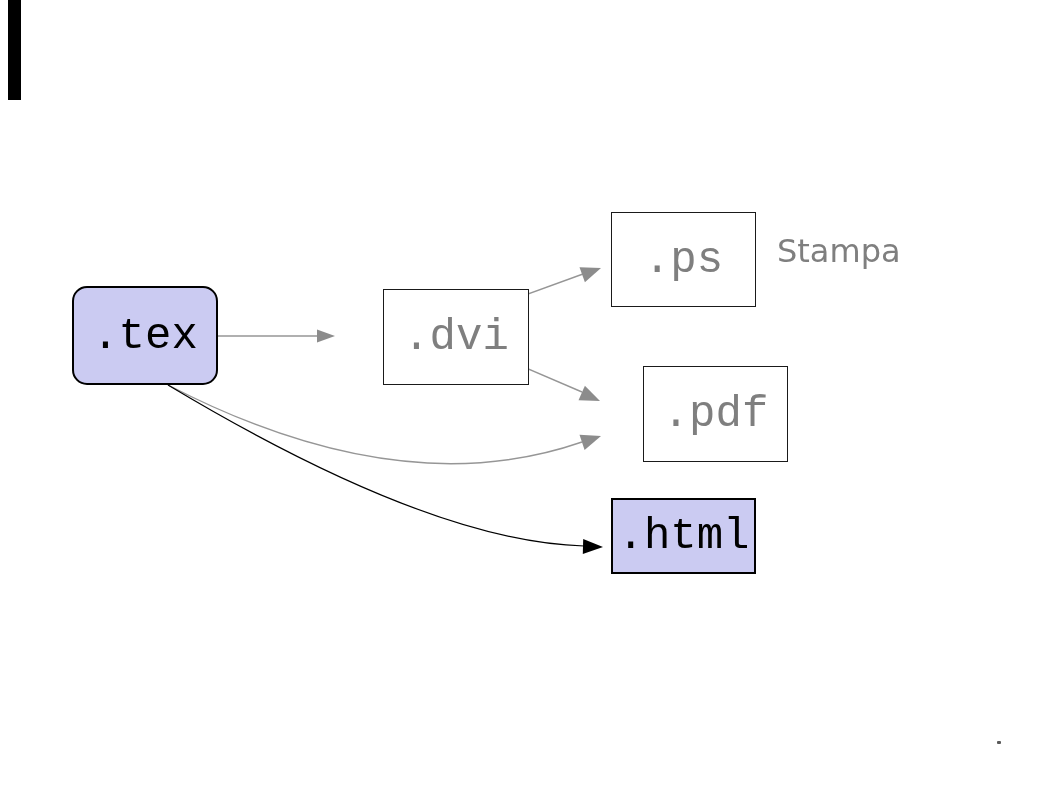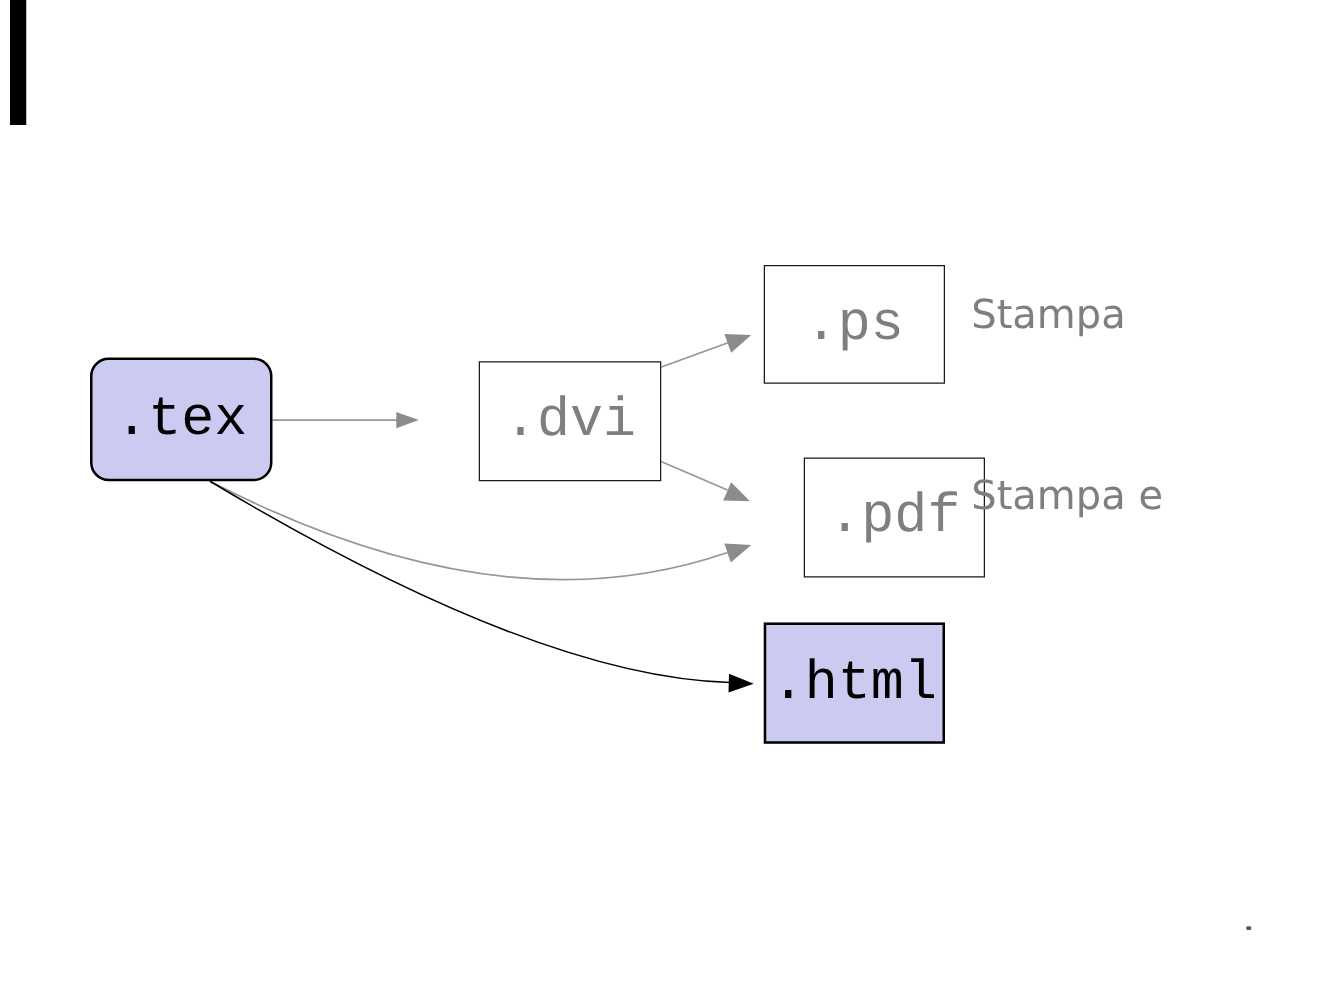--- a/index.html
+++ b/index.html
@@ -44,21 +44,21 @@
   }
   .node-plain {
     background: #ffffff;
     border: 1px solid #1a1a1a;
     color: #7f7f7f;
   }
   #node-tex  { left: 72px;  top: 286px; width: 146px; height: 99px; border-radius: 15px; }
   #node-dvi  { left: 338px; top: 289px; width: 146px; height: 96px; margin-left: 45px; }
   #node-ps   { left: 611px; top: 212px; width: 145px; height: 95px; }
   #node-pdf  { left: 611px; top: 366px; width: 145px; height: 96px; margin-left: 32px; }
-  #node-html { left: 611px; top: 498px; width: 145px; height: 97px; }
+  #node-html { left: 611px; top: 498px; width: 145px; height: 76px; }
 
   .annotation {
     position: absolute;
     color: #7f7f7f;
     font-size: 32px;
     line-height: 36px;
     white-space: nowrap;
   }
   #annotation-ps  { left: 777px; top: 233px; }
   #annotation-pdf { left: 777px; top: 378px; }
@@ -124,18 +124,17 @@
 
   <div id="node-html" class="node node-highlight">
     <span>.html</span>
   </div>
 
   <div id="annotation-ps" class="annotation">
     <span>Stampa</span>
   </div>
 
   <div id="annotation-pdf" class="annotation">
-    <div>Stampa e</div>
   </div>
 
   <div id="corner-dot"></div>
 
 </div>
 
 </body></html>

